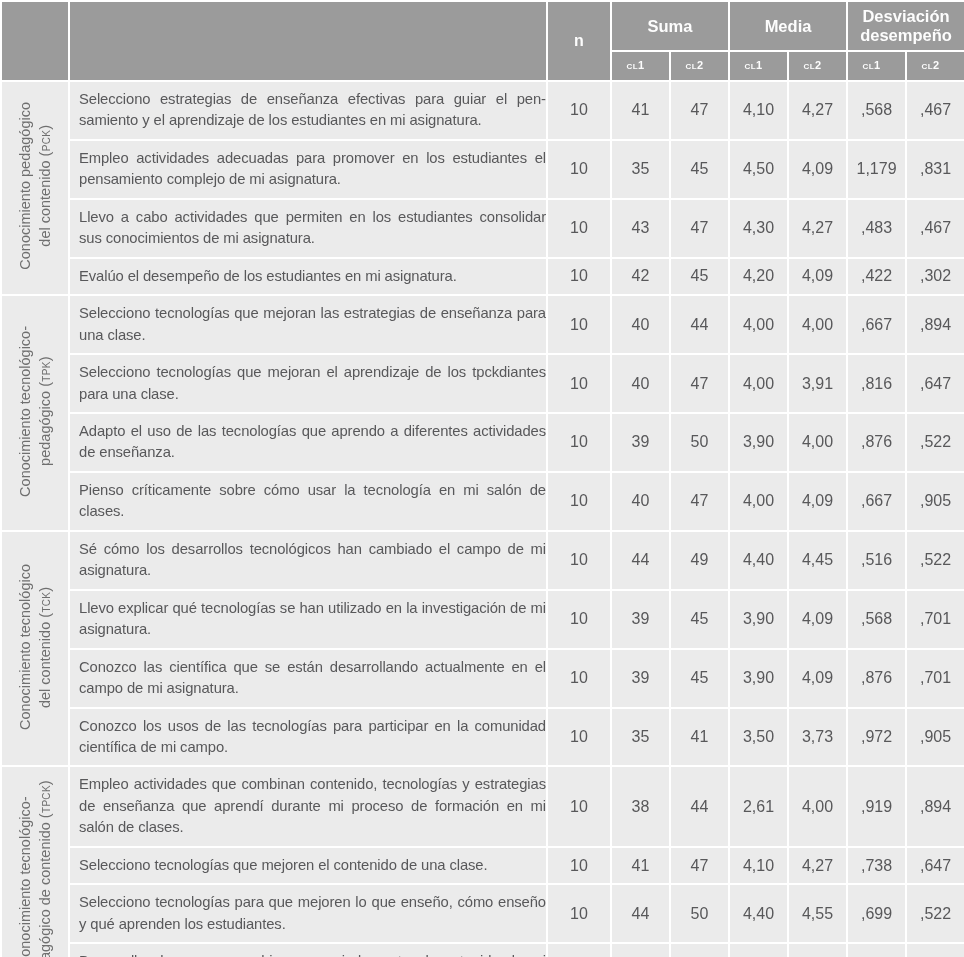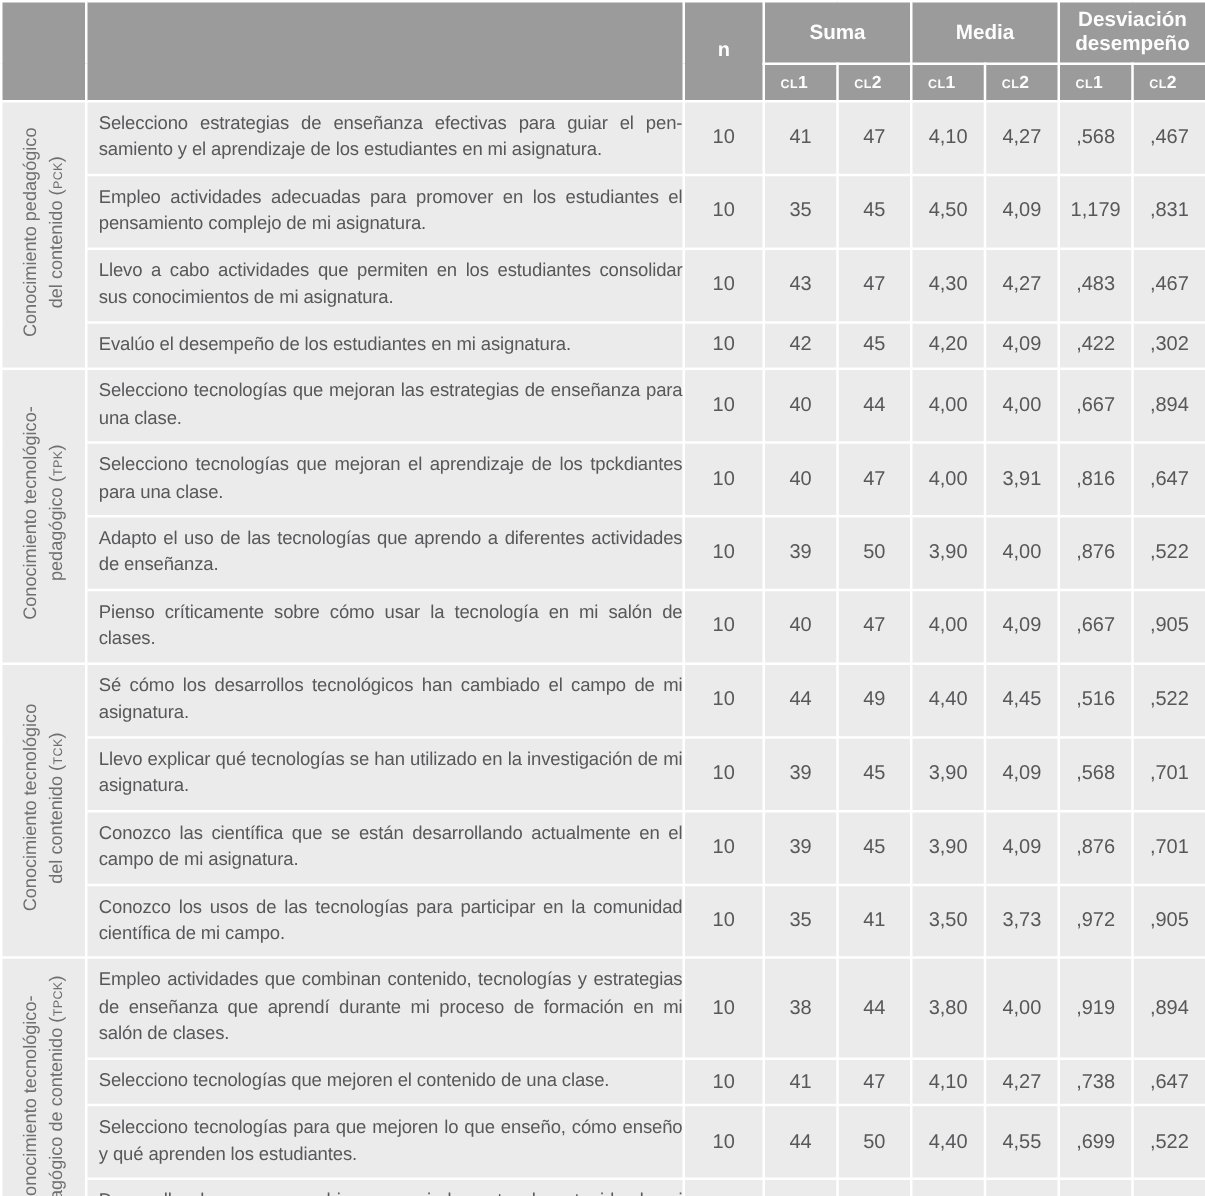--- a/index.html
+++ b/index.html
@@ -12,21 +12,21 @@
   html,body{margin:0;padding:0;background:#fff;}
   body{width:964px;font-family:"Liberation Sans",sans-serif;}
   table{border-collapse:collapse;table-layout:fixed;width:964px;background:var(--sep);}
   th,td{border:2px solid var(--sep);box-sizing:border-box;}
   
   thead th{background:var(--header-bg);color:#fdfdfd;font-weight:bold;text-align:center;vertical-align:middle;}
   tr.h1{height:50px;}
   tr.h2{height:30px;}
   th.grp{font-size:16.5px;line-height:1.15;padding:3px 4px;}
   th.nh{font-size:16px;}
-  th.sub{font-size:14px;font-variant:small-caps;letter-spacing:.4px;padding:2px 10px 4px 0;}
+  th.sub{font-size:11px;font-variant:small-caps;letter-spacing:.4px;padding:2px 10px 4px 0;}
   
   td.q{background:var(--row-bg);color:var(--text);font-size:14.8px;letter-spacing:-.1px;
        line-height:1.45;text-align:justify;vertical-align:middle;padding:7px 0 7px 9px;
        hyphens:manual;-webkit-hyphens:manual;}
   td.v{background:var(--row-bg);color:var(--text);font-size:16px;text-align:center;vertical-align:middle;}
   td.cat{background:var(--row-bg);color:var(--cat-text);text-align:center;vertical-align:middle;padding:4px 0;}
   .cat-rot{display:inline-block;writing-mode:vertical-rl;transform:rotate(180deg);
            font-size:14.5px;line-height:1.4;white-space:nowrap;text-align:center;}
   .cat-line{display:block;}
   .sc{font-variant:small-caps;letter-spacing:.3px;}
@@ -212,21 +212,21 @@
       <td class="cat" rowspan="4">
         <div class="cat-rot">
           <div class="cat-line">Conocimiento tecnológico-</div>
           <div class="cat-line"><span>pedagógico de contenido</span> <span class="sc">(tpck)</span></div>
         </div>
       </td>
       <td class="q">Empleo actividades que combinan contenido, tecnologías y estra­tegias de enseñanza que aprendí durante mi proceso de forma­ción en mi salón de clases.</td>
       <td class="v">10</td>
       <td class="v">38</td>
       <td class="v">44</td>
-      <td class="v">3,80</td>
+      <td class="v">2,61</td>
       <td class="v">4,00</td>
       <td class="v">,919</td>
       <td class="v">,894</td>
     </tr>
     <tr>
       <td class="q">Selecciono tecnologías que mejoren el contenido de una clase.</td>
       <td class="v">10</td>
       <td class="v">41</td>
       <td class="v">47</td>
       <td class="v">4,10</td>

